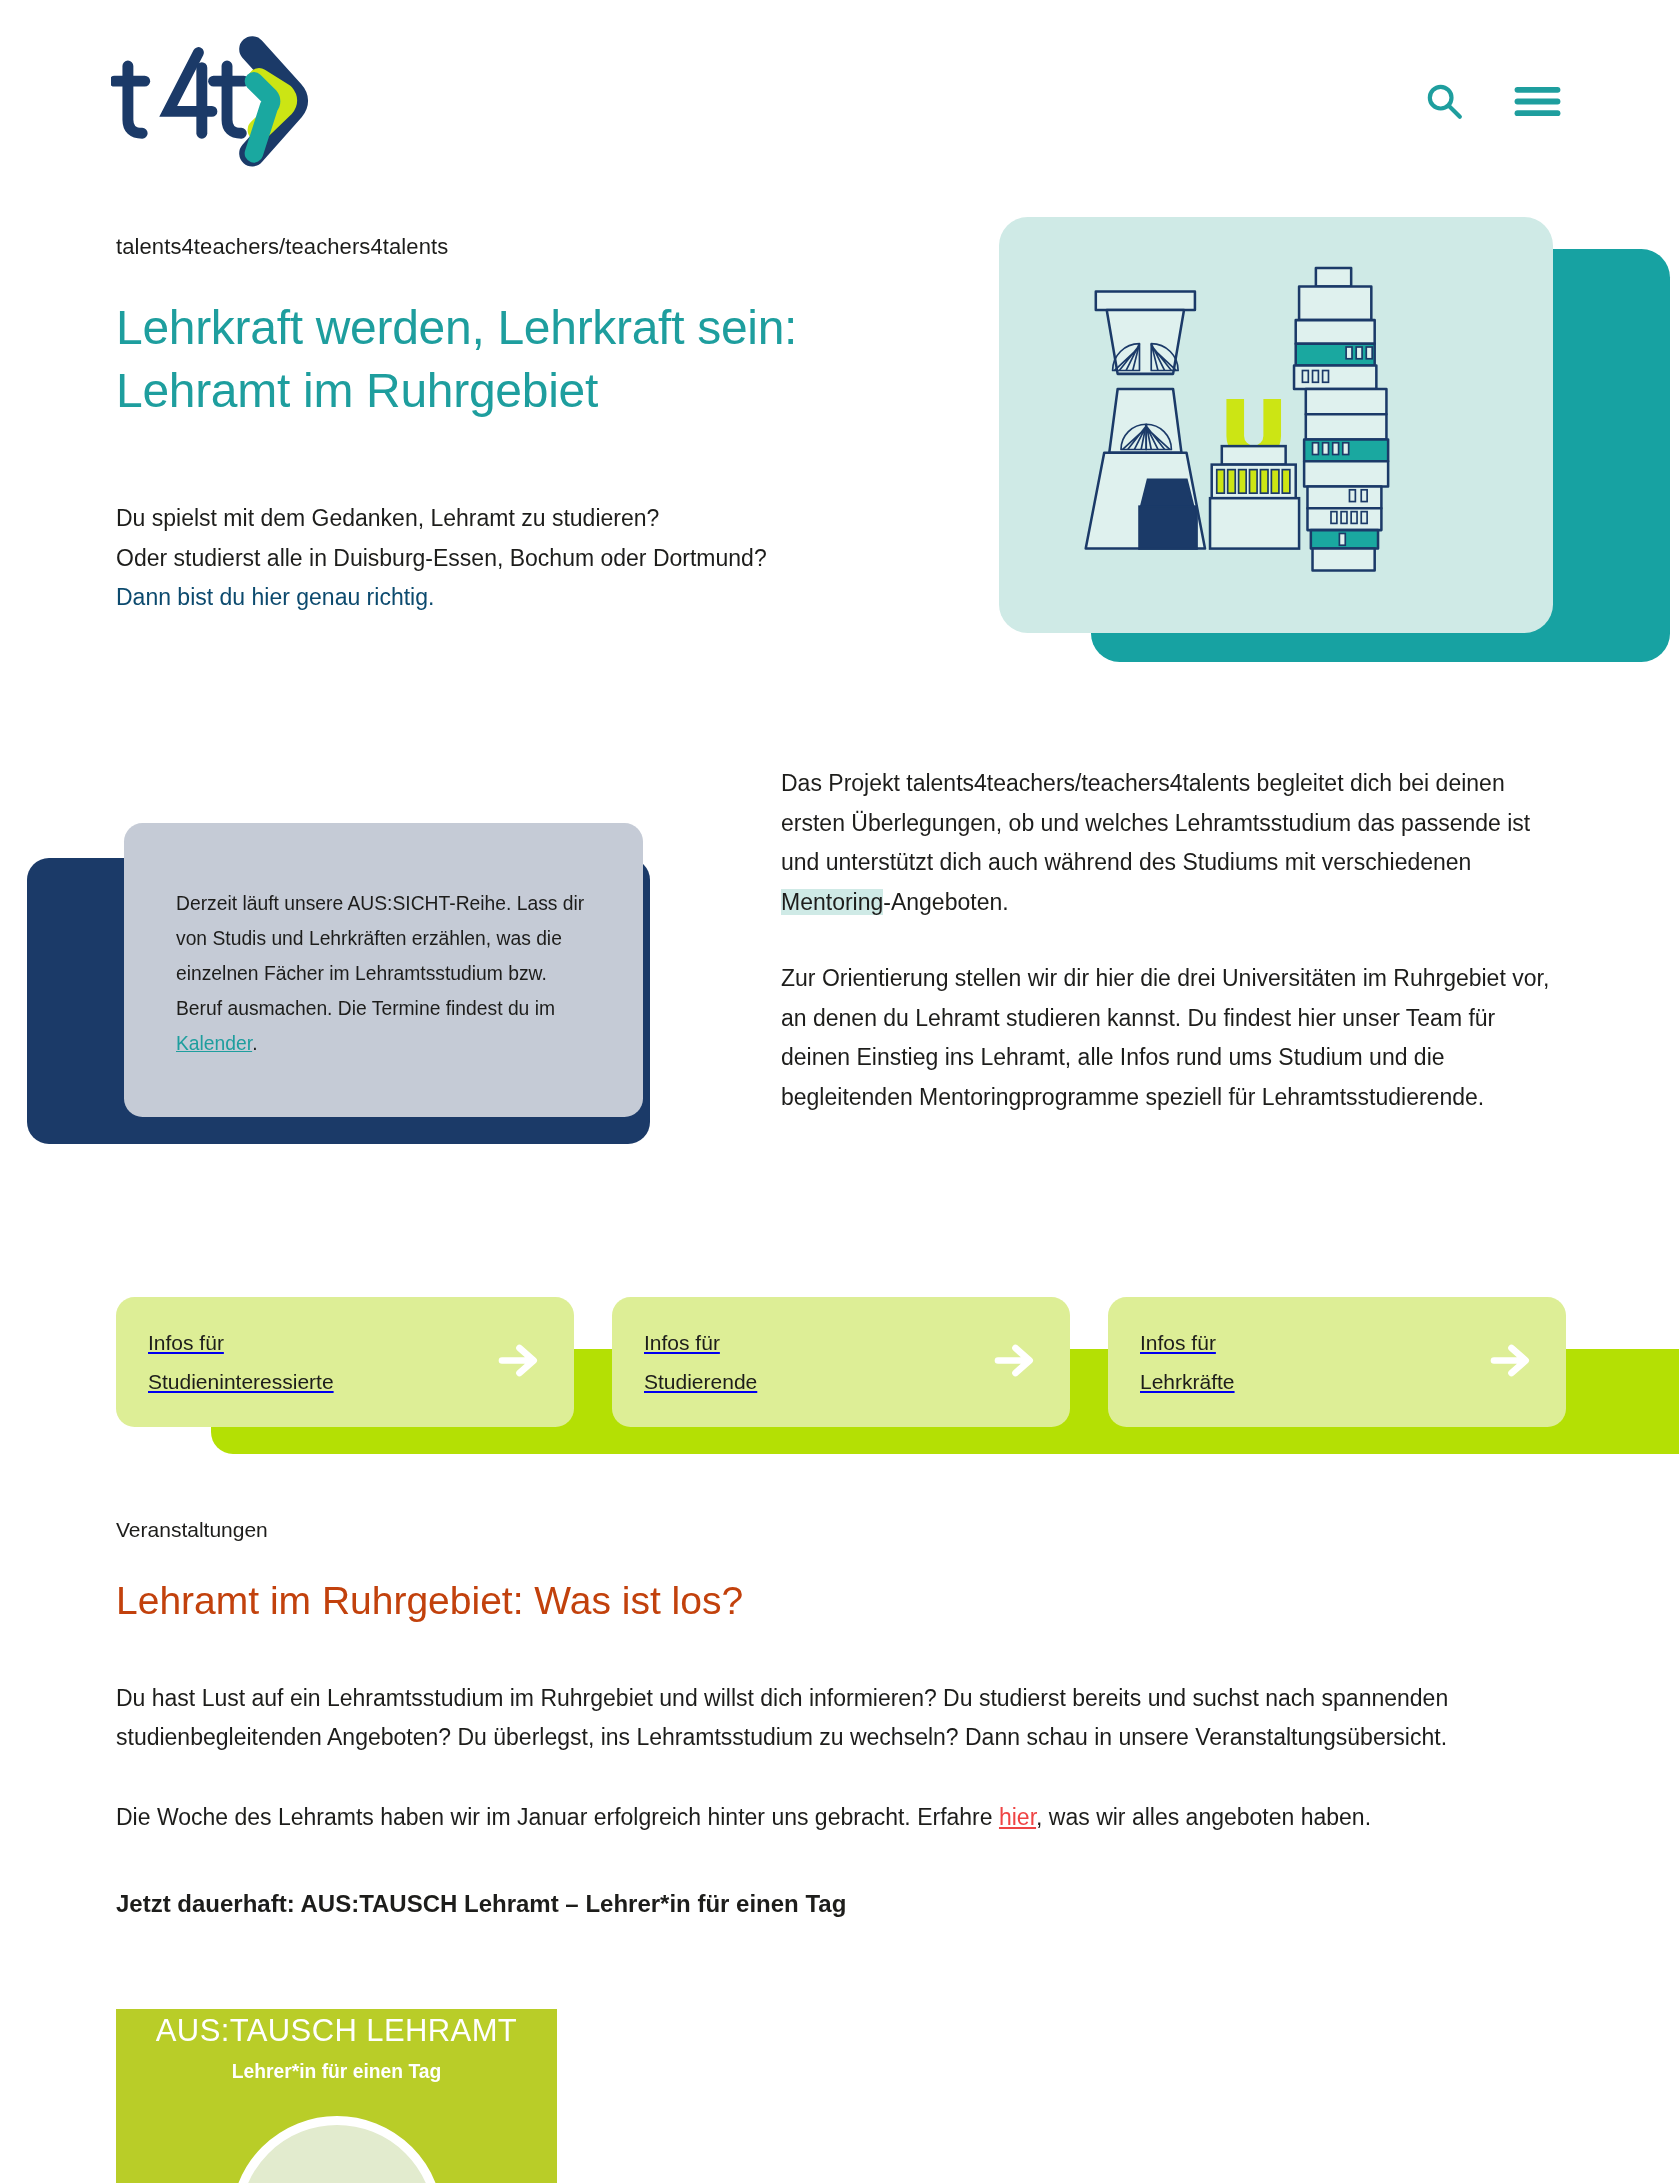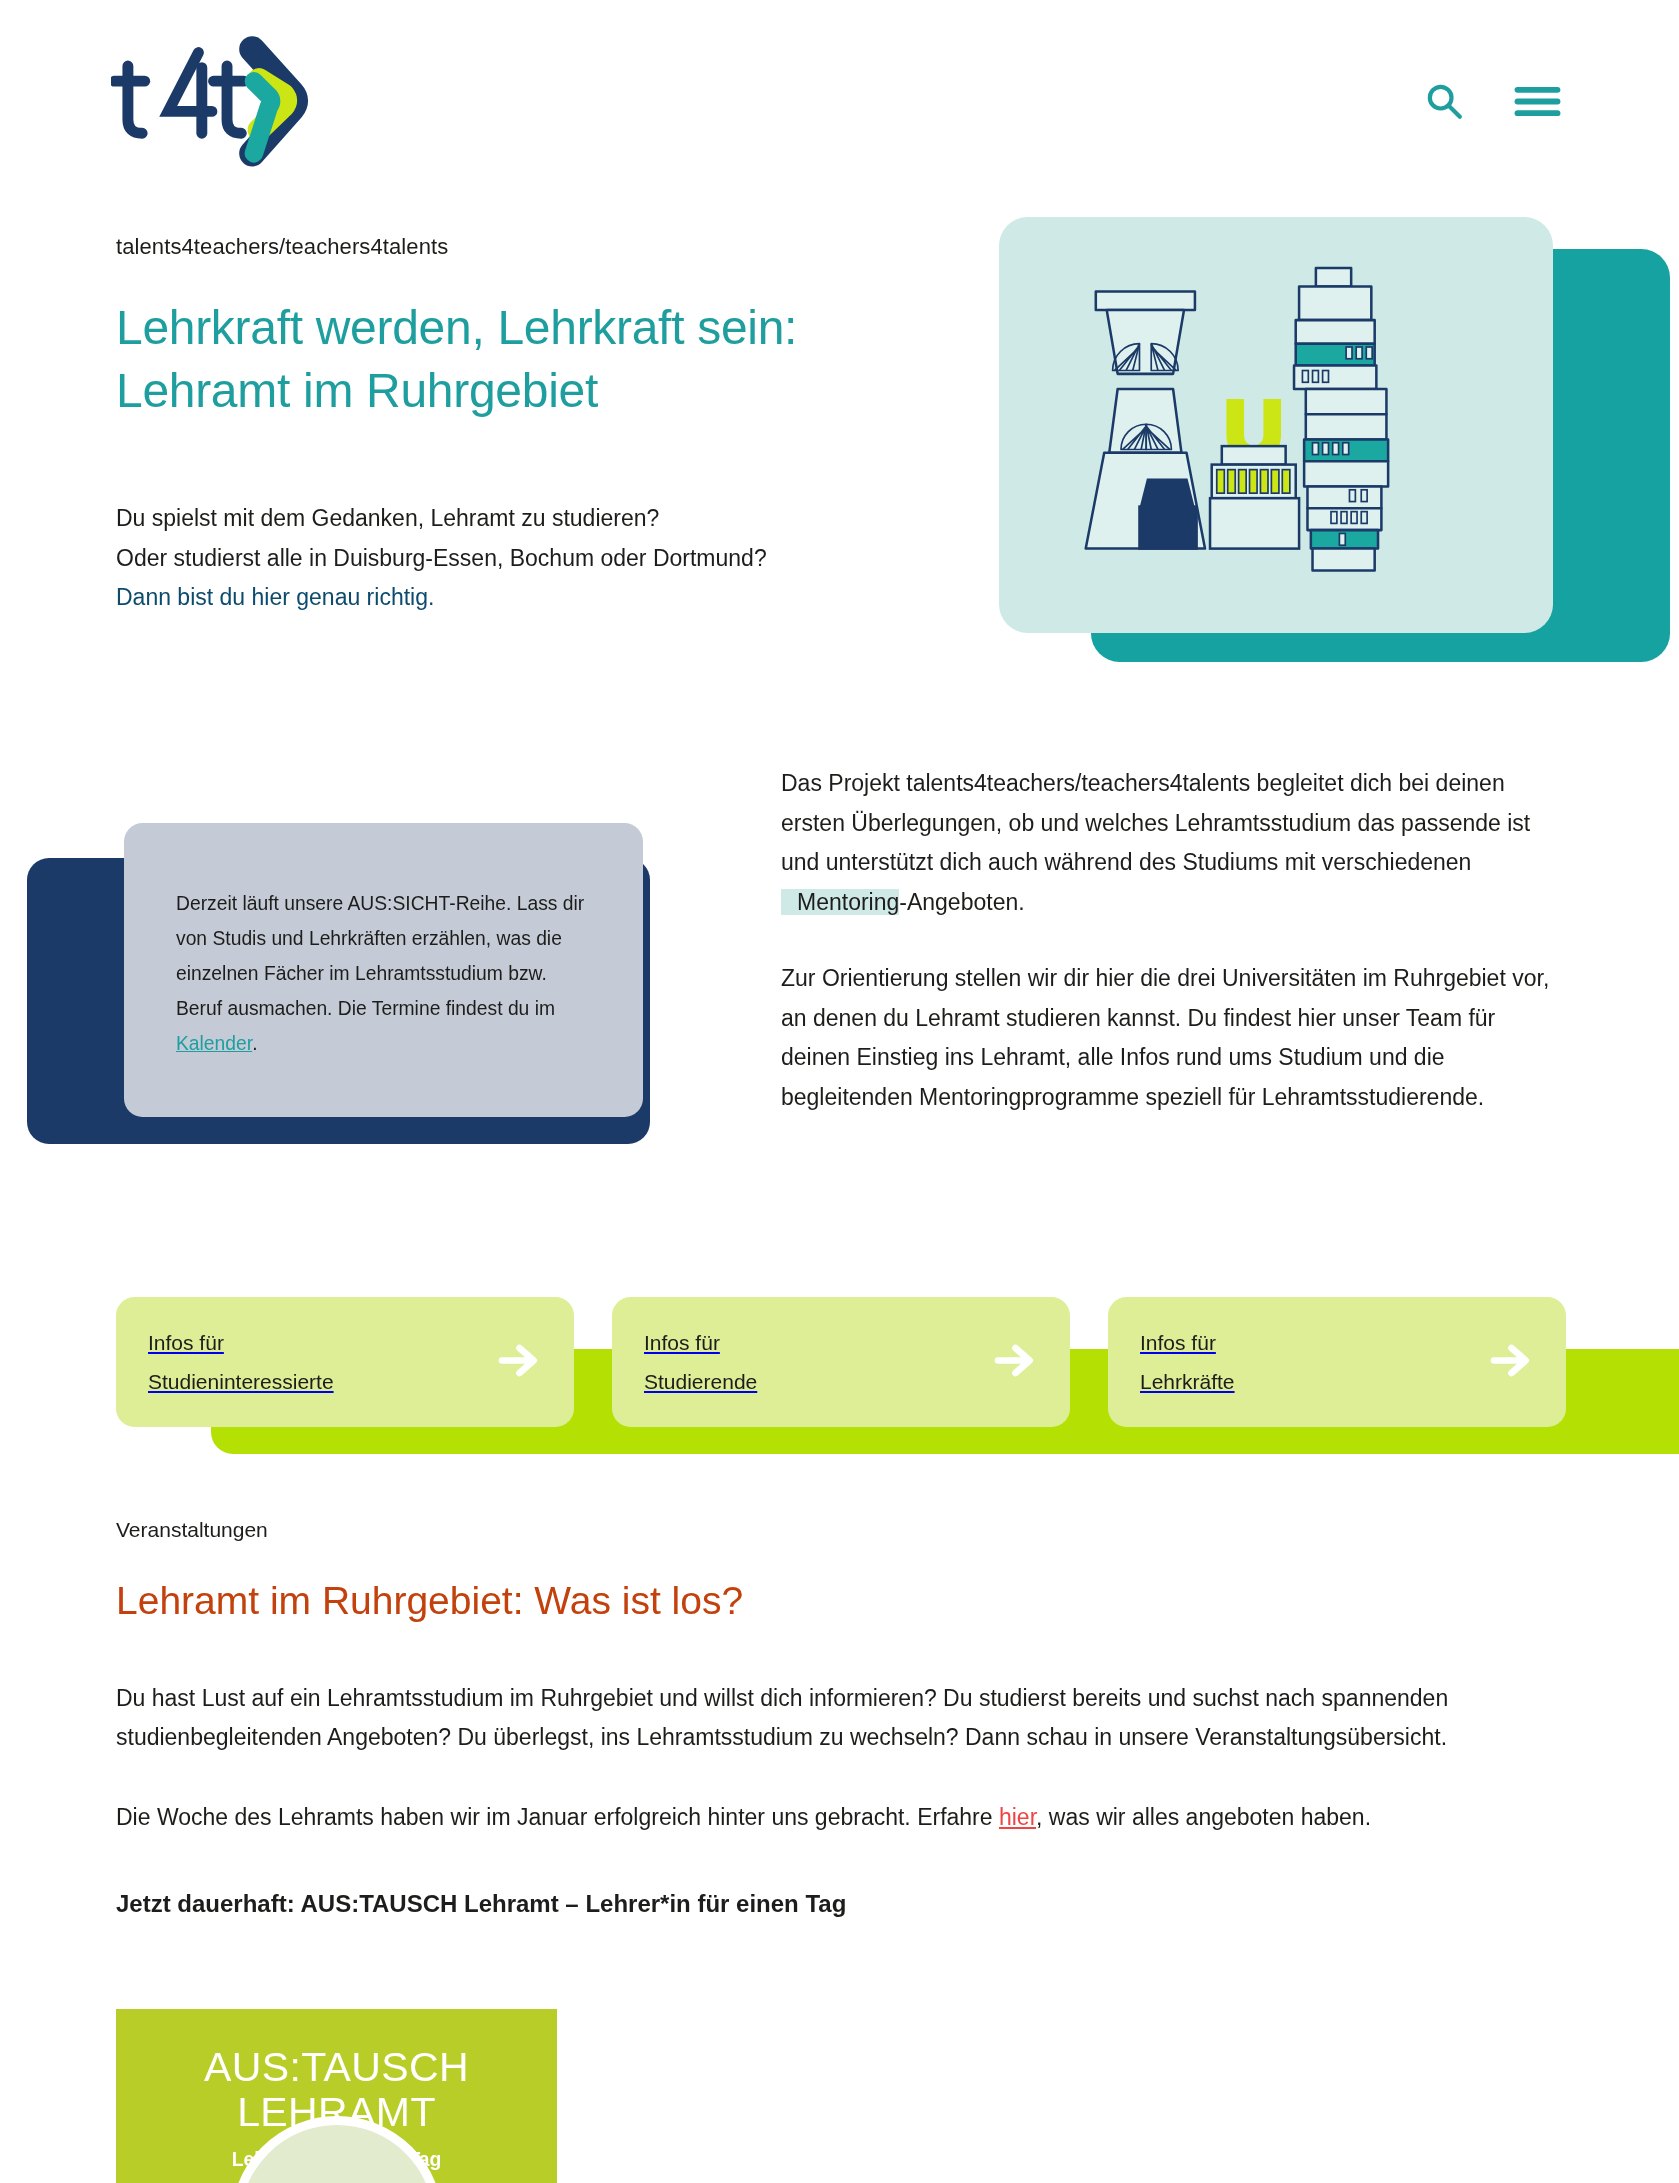--- a/index.html
+++ b/index.html
@@ -156,21 +156,21 @@
     left: 781px;
     top: 764px;
     width: 789px;
   }
   .intro-col p {
     font-size: 23px;
     line-height: 1.72;
     color: #1d1d1b;
   }
   .intro-col p + p { margin-top: 37px; }
-  .hl { background: #CFEAE6; padding-left: 16px; }
+  .hl { background: #CFEAE6; }
 
   
   .cta-row {
     position: absolute;
     left: 116px;
     top: 1297px;
     width: 1553px;
     height: 160px;
   }
   .cta-shadow {
@@ -250,24 +250,24 @@
   .flyer {
     position: absolute;
     left: 116px;
     top: 2009px;
     width: 441px;
     height: 175px;
     background: #B9CD28;
     overflow: hidden;
   }
   .flyer-title {
-    margin-top: 36px;
+    margin-top: 5px;
     text-align: center;
     color: #ffffff;
-    font-size: 41px;
+    font-size: 31px;
     letter-spacing: 0.4px;
     line-height: 1.1;
   }
   .flyer-sub {
     margin-top: 13.4px;
     text-align: center;
     color: #ffffff;
     font-size: 19.3px;
     font-weight: 700;
   }

